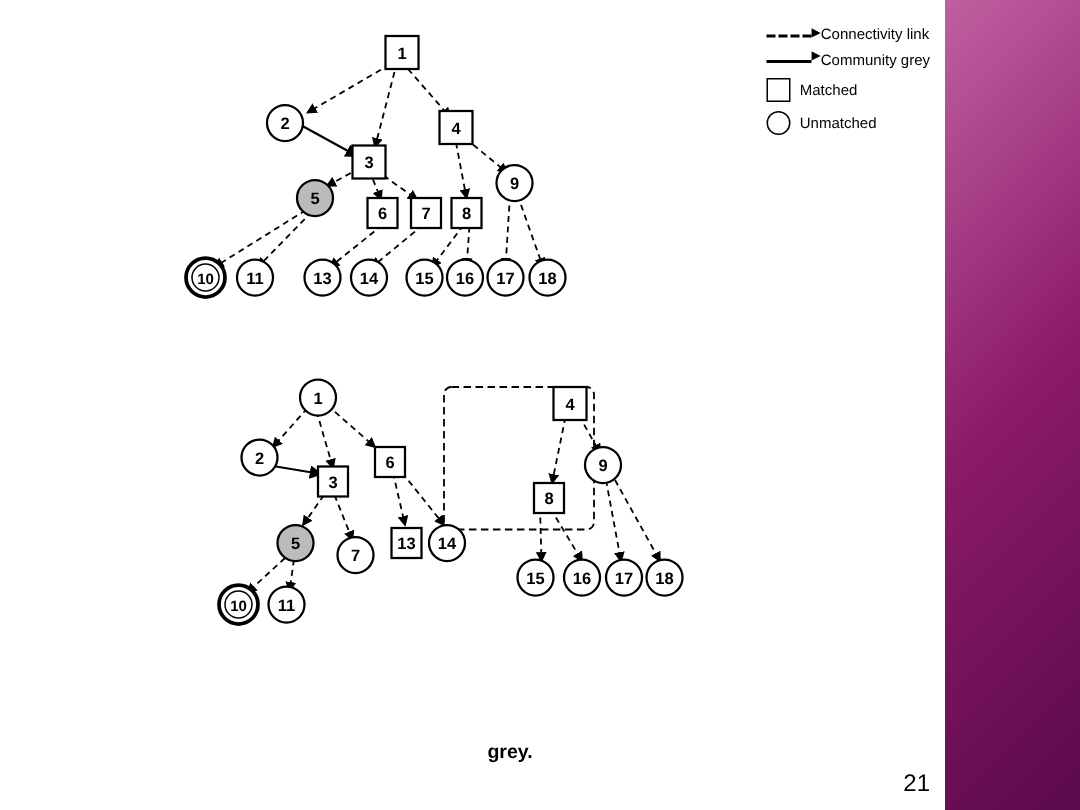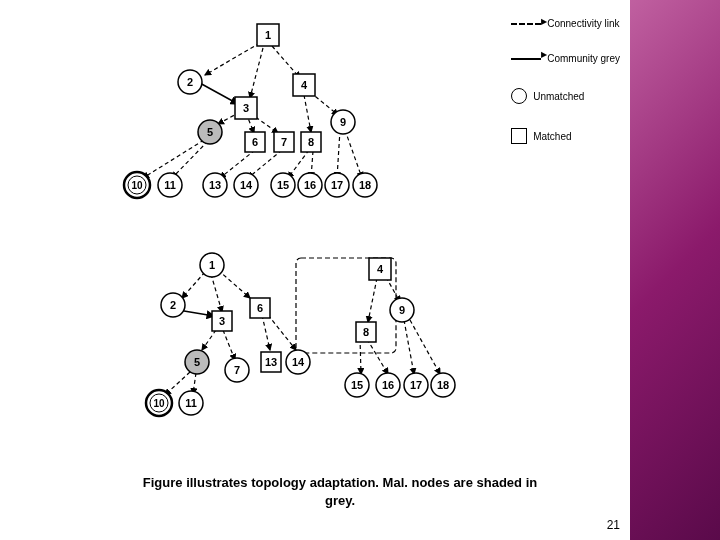--- a/index.html
+++ b/index.html
@@ -22,21 +22,21 @@
       background: linear-gradient(135deg, #c060a0 0%, #8B1a6B 50%, #5a0a4a 100%);
     }
 
     
     .legend {
       position: absolute;
       top: 18px;
       right: 100px;
       display: flex;
       flex-direction: column;
-      gap: 24px;
+      gap: 6px;
     }
     .legend-item {
       display: flex;
       align-items: center;
       gap: 6px;
       font-size: 10px;
       color: #000;
     }
     .legend-line-dashed {
       width: 30px;
@@ -103,45 +103,45 @@
       text-align: center;
       font-size: 13px;
       font-weight: bold;
       line-height: 1.4;
     }
 
     .page-num {
       position: absolute;
       bottom: 8px;
       right: 100px;
-      font-size: 12px;
+      font-size: 16px;
       color: #000;
     }
   </style>
 </head>
 <body>
 
 <div class="right-panel"></div>
 
 <div class="legend">
   <div class="legend-item">
     <div class="legend-line-dashed"></div>
     <span>Connectivity link</span>
   </div>
   <div class="legend-item">
     <div class="legend-line-solid"></div>
     <span>Community grey</span>
   </div>
   <div class="legend-item">
+    <div class="legend-box-matched"></div>
+    <span>Matched</span>
+  </div>
+  <div class="legend-item">
     <div class="legend-circle-unmatched"></div>
     <span>Unmatched</span>
-  </div>
-  <div class="legend-item">
-    <div class="legend-box-matched"></div>
-    <span>Matched</span>
   </div>
 </div>
 
 <svg class="diagram-svg" viewBox="0 0 620 540" xmlns="http://www.w3.org/2000/svg">
   <defs>
     <marker id="arrowhead-solid" markerWidth="6" markerHeight="6" refX="5" refY="3" orient="auto">
       <polygon points="0 0, 6 3, 0 6" fill="#000"></polygon>
     </marker>
     <marker id="arrowhead-dashed" markerWidth="6" markerHeight="6" refX="5" refY="3" orient="auto">
       <polygon points="0 0, 6 3, 0 6" fill="#000"></polygon>
@@ -317,20 +317,20 @@
   <circle cx="366" cy="385" r="12" fill="white" stroke="#000" stroke-width="1.5"></circle>
   <text x="366" y="389" text-anchor="middle" font-size="11" font-weight="bold">17</text>
 
   <circle cx="393" cy="385" r="12" fill="white" stroke="#000" stroke-width="1.5"></circle>
   <text x="393" y="389" text-anchor="middle" font-size="11" font-weight="bold">18</text>
 
 </svg>
 
 <div class="caption">
   <span>
-    <span>Figure illustrates topology adaptation. Mal. nodes are shaded in</span><br>
+    <br>
     <span>grey.</span>
   </span>
 </div>
 
 <div class="page-num">
   <span>21</span>
 </div>
 
 </body></html>

